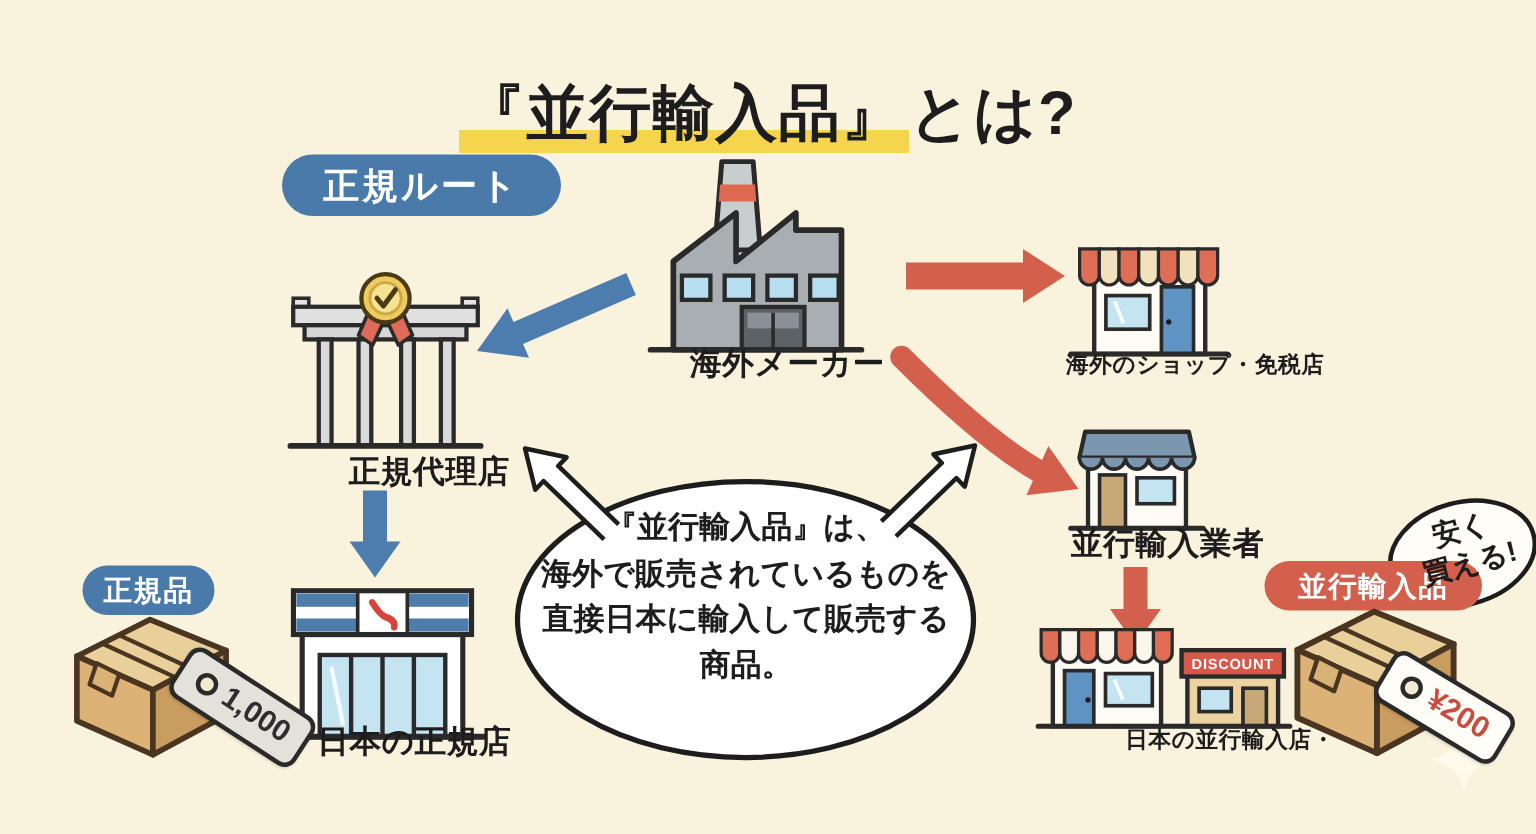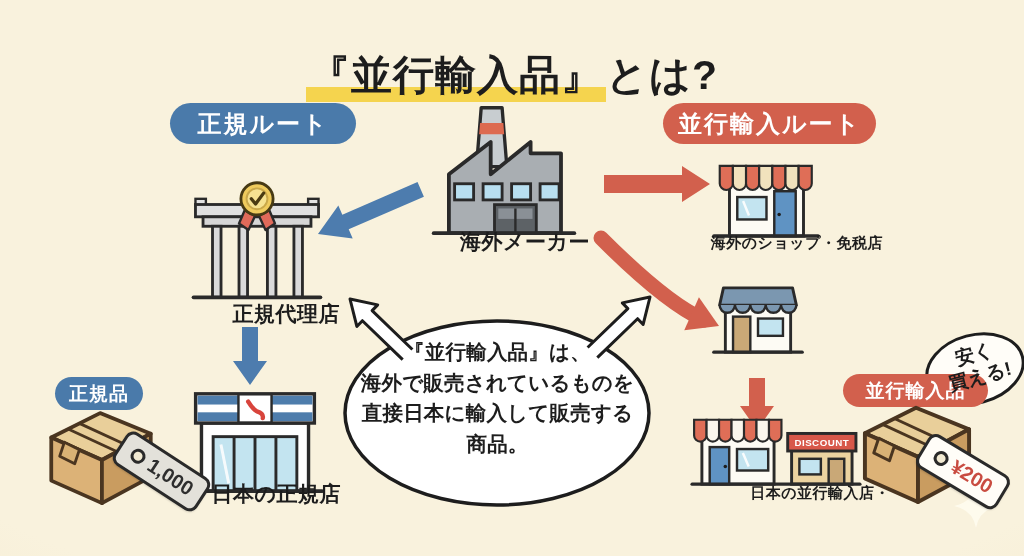--- a/index.html
+++ b/index.html
@@ -106,22 +106,21 @@
       <path d="M941,387 L952,398" stroke="#fffdf8" stroke-width="6"></path>
     </g>
 
     <path d="M976,484 Q979,502 998,506 Q979,510 976,528 Q973,510 954,506 Q973,502 976,484" fill="#fffdf0" opacity="0.85"></path>
   </svg>
 
   <div class="abs title">
     <span class="hl">『並行輸入品』</span><span>とは?</span>
   </div>
 
-  <div class="abs badge blue big" style="left:170px;top:103px;width:186px">正規ルート</div>
-  <div class="abs badge red big" style="left:663px;top:103px;width:213px">並行輸入ルート</div>
+  <div class="abs badge blue big" style="left:188px;top:103px;width:186px">正規ルート</div>
 
   <svg class="abs" style="left:428px;top:98px" width="152" height="143" viewBox="0 0 160 150">
     <polygon points="56,10 78,10 83,72 51,72" fill="#c8cdd0" stroke="#2a2a2a" stroke-width="3.5" stroke-linejoin="round"></polygon>
     <polygon points="54.8,26 79.3,26 80.2,38 53.8,38" fill="#dd6a50"></polygon>
     <path d="M22,142 L22,80 L66,46 L66,80 L108,46 L108,58 L140,58 L140,142 Z" fill="#a9aeb2" stroke="#2a2a2a" stroke-width="4" stroke-linejoin="round"></path>
     <rect x="28" y="90" width="20" height="17" fill="#b8dff0" stroke="#2a2a2a" stroke-width="3"></rect>
     <rect x="58" y="90" width="20" height="17" fill="#b8dff0" stroke="#2a2a2a" stroke-width="3"></rect>
     <rect x="88" y="90" width="20" height="17" fill="#b8dff0" stroke="#2a2a2a" stroke-width="3"></rect>
     <rect x="118" y="90" width="20" height="17" fill="#b8dff0" stroke="#2a2a2a" stroke-width="3"></rect>
     <rect x="70" y="112" width="44" height="30" fill="#5d6266" stroke="#2a2a2a" stroke-width="3"></rect>
@@ -209,20 +208,21 @@
   <div class="abs lbl sm" style="left:653px;top:234px;width:230px">海外のショップ・免税店</div>
 
   <svg class="abs" style="left:710px;top:282px" width="96" height="75" viewBox="0 0 100 78">
     <rect x="16" y="24" width="68" height="49" fill="#fdfbf4" stroke="#2a2a2a" stroke-width="3"></rect>
     <polygon points="14,6 86,6 90,24 10,24" fill="#7b97b0" stroke="#2a2a2a" stroke-width="3" stroke-linejoin="round"></polygon>
     <path d="M10,24 a8,8 0 0 0 16,0 a8,8 0 0 0 16,0 a8,8 0 0 0 16,0 a8,8 0 0 0 16,0 a8,8 0 0 0 16,0" fill="#7b97b0" stroke="#2a2a2a" stroke-width="2.5"></path>
     <rect x="24" y="36" width="18" height="37" fill="#c9a877" stroke="#2a2a2a" stroke-width="2.5"></rect>
     <rect x="50" y="38" width="26" height="18" fill="#c3e4f0" stroke="#2a2a2a" stroke-width="2.5"></rect>
     <line x1="4" y1="73" x2="96" y2="73" stroke="#2a2a2a" stroke-width="3.5" stroke-linecap="round"></line>
   </svg>
+  <div class="abs lbl" style="left:671px;top:348px;width:172px">並行輸入業者</div>
 
   <svg class="abs" style="left:688px;top:412px" width="176" height="78" viewBox="0 0 180 80">
     <rect x="14" y="24" width="74" height="50" fill="#fdfbf4" stroke="#2a2a2a" stroke-width="3"></rect>
     <path d="M6,8 h12.8 v16 a6.4,6.4 0 0 1 -12.8,0 Z" fill="#df6e57" stroke="#2a2a2a" stroke-width="2.2"></path>
     <path d="M18.8,8 h12.8 v16 a6.4,6.4 0 0 1 -12.8,0 Z" fill="#faf6ec" stroke="#2a2a2a" stroke-width="2.2"></path>
     <path d="M31.6,8 h12.8 v16 a6.4,6.4 0 0 1 -12.8,0 Z" fill="#df6e57" stroke="#2a2a2a" stroke-width="2.2"></path>
     <path d="M44.4,8 h12.8 v16 a6.4,6.4 0 0 1 -12.8,0 Z" fill="#faf6ec" stroke="#2a2a2a" stroke-width="2.2"></path>
     <path d="M57.2,8 h12.8 v16 a6.4,6.4 0 0 1 -12.8,0 Z" fill="#df6e57" stroke="#2a2a2a" stroke-width="2.2"></path>
     <path d="M70,8 h12.8 v16 a6.4,6.4 0 0 1 -12.8,0 Z" fill="#faf6ec" stroke="#2a2a2a" stroke-width="2.2"></path>
     <path d="M82.8,8 h12.8 v16 a6.4,6.4 0 0 1 -12.8,0 Z" fill="#df6e57" stroke="#2a2a2a" stroke-width="2.2"></path>

